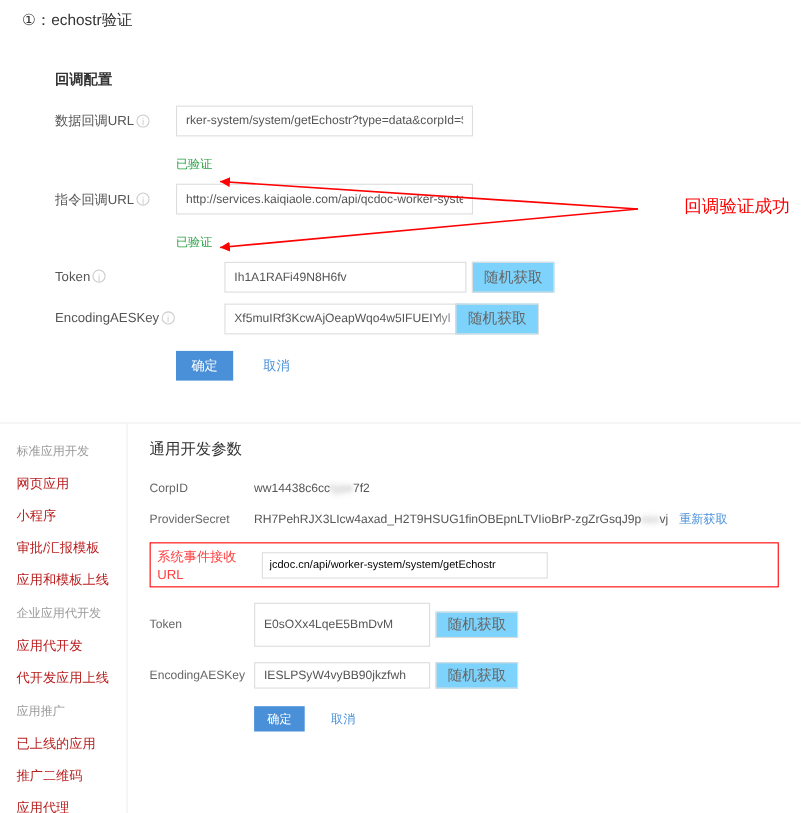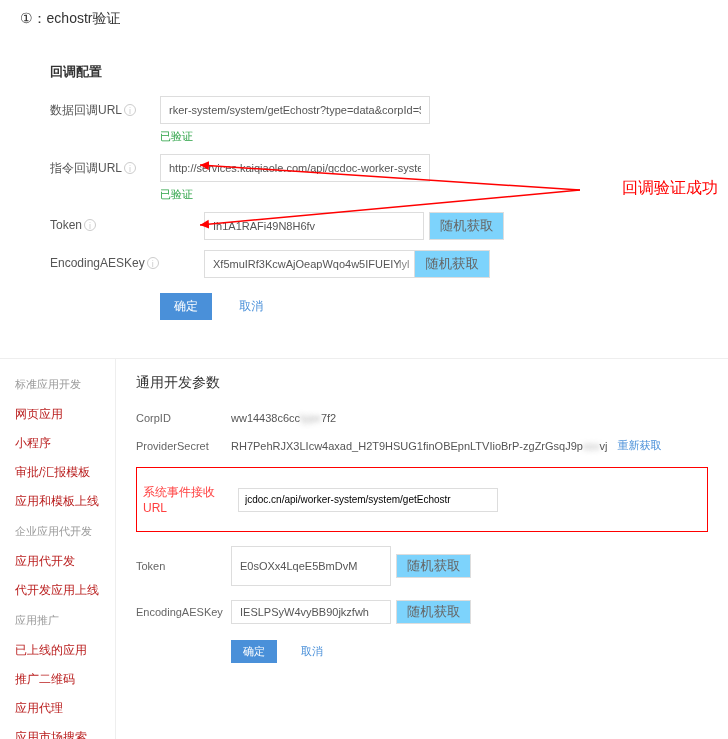--- a/index.html
+++ b/index.html
@@ -7,39 +7,39 @@
 .header { padding: 10px 20px; font-size: 14px; color: #333; }
 .circle-num { display: inline-block; }
 .top-section { padding: 10px 50px 30px 50px; position: relative; }
 .section-title { font-size: 13px; font-weight: bold; margin: 15px 0 15px 0; }
 .form-row { display: flex; align-items: flex-start; margin-bottom: 8px; }
 .form-label { width: 110px; text-align: left; font-size: 12px; color: #555; padding-top: 6px; }
 .info-icon { display: inline-block; width: 12px; height: 12px; border: 1px solid #ccc; border-radius: 50%; font-size: 9px; line-height: 12px; text-align: center; color: #ccc; margin-left: 2px; }
 .form-content { flex: 1; }
 .text-input { width: 270px; height: 28px; border: 1px solid #ddd; padding: 0 8px; font-size: 11px; color: #555; }
 .text-input.wide { width: 270px; }
-.verified { color: #2ba245; font-size: 11px; margin-top: 5px; display: block; }
+.verified { color: #2ba245; font-size: 11px; margin-top: 18px; display: block; }
 .btn { display: inline-block; padding: 5px 14px; font-size: 12px; cursor: pointer; border: none; }
 .btn-primary { background: #4a90d9; color: #fff; }
 .btn-link { background: none; color: #4a90d9; margin-left: 10px; }
 .btn-gray { background: #7dd3fc; border: 1px solid #ddd; color: #666; margin-left: 5px; height: 28px; padding: 0 10px; }
 .input-row { display: flex; align-items: center; padding-left: 44px; }
 .annotation { position: absolute; right: 10px; top: 140px; color: #ff0000; font-size: 16px; }
 .arrow-svg { position: absolute; pointer-events: none; }
 .bottom-container { display: flex; border-top: 1px solid #eee; }
 .sidebar { width: 115px; padding: 10px 0; font-size: 12px; }
 .sidebar-group { color: #999; padding: 8px 15px; font-size: 11px; }
 .sidebar-item { padding: 6px 15px; color: #b91c1c; cursor: pointer; }
 .main-content { flex: 1; padding: 15px 20px; border-left: 1px solid #eee; }
 .main-title { font-size: 14px; margin-bottom: 20px; }
 .param-row { display: flex; align-items: center; margin-bottom: 14px; font-size: 11px; }
 .param-label { width: 95px; color: #666; }
 .param-value { color: #555; }
 .param-link { color: #4a90d9; margin-left: 10px; cursor: pointer; }
-.highlight-box { border: 1.5px solid #ff0000; padding: 16px 6px; display: flex; align-items: center; }
+.highlight-box { border: 1.5px solid #ff0000; padding: 4px 6px; display: flex; align-items: center; }
 .highlight-box .param-label { color: #ff4040; }
 .highlight-input { border: 1px solid #ddd; width: 260px; height: 24px; padding: 0 6px; font-size: 10px; }
 .blur { color: transparent; text-shadow: 0 0 5px rgba(100,100,100,0.5); }
 </style>
 </head>
 <body>
 
 <div class="header">
   <span class="circle-num">①：</span><span>echostr验证</span>
 </div>

